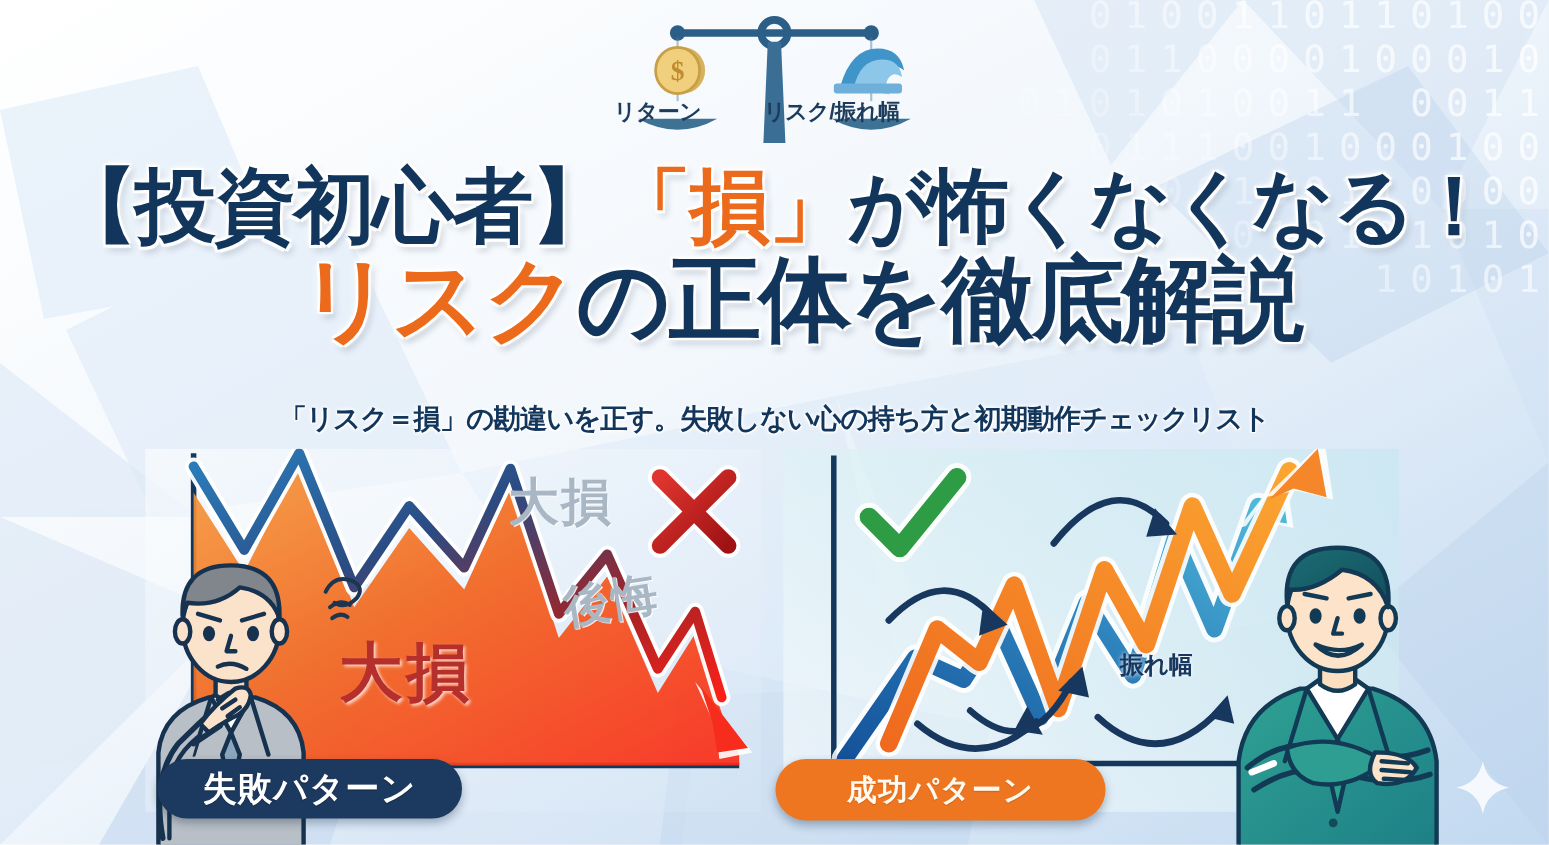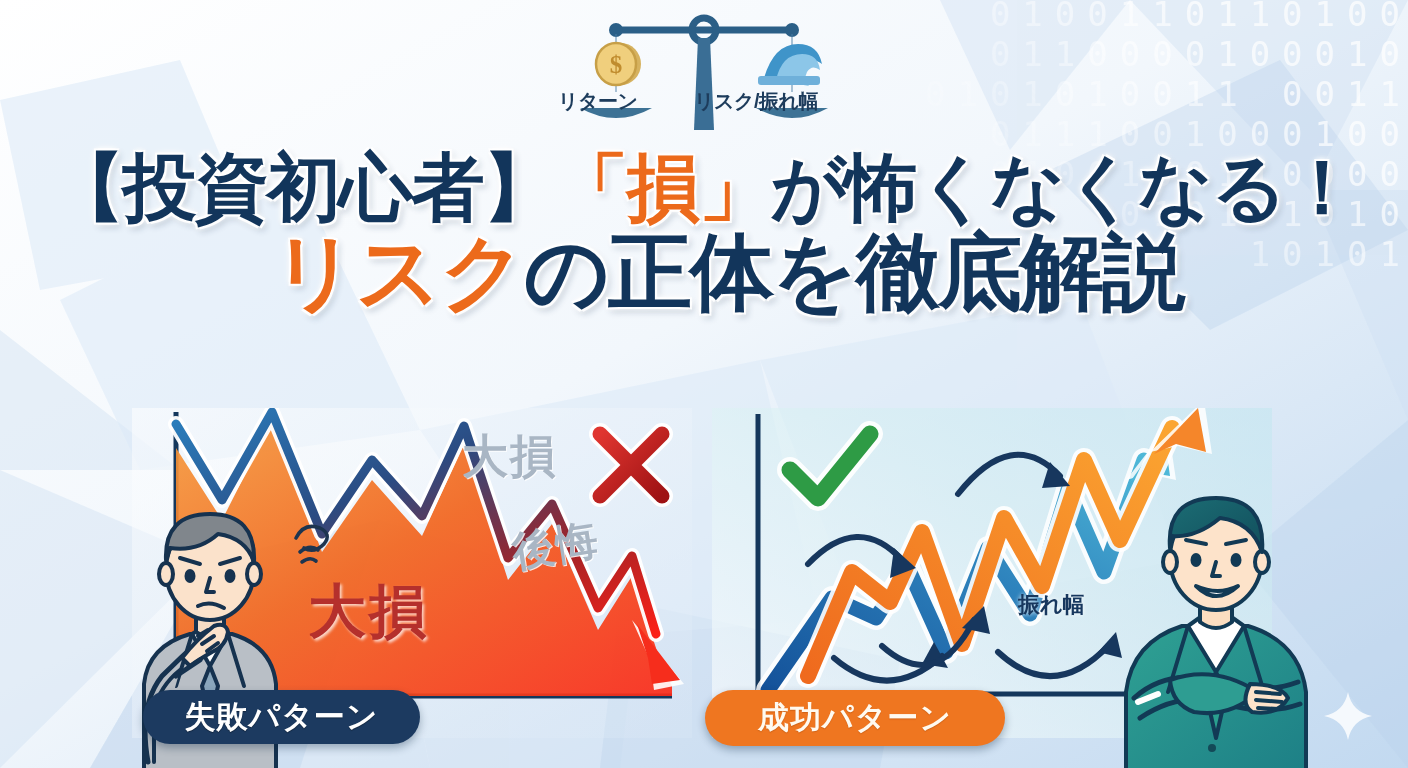--- a/index.html
+++ b/index.html
@@ -94,21 +94,21 @@
     border-radius:40px;font-weight:900;color:#fff;letter-spacing:1px;
     box-shadow:0 4px 9px rgba(10,35,65,.33);
   }
   .badge-fail{
     left:275px;top:690px;width:277px;height:54px;
     background:#1c3a60;font-size:31px;
     text-shadow:0 1px 1px rgba(0,0,0,.35);
   }
   .badge-win{
     left:837px;top:690px;width:300px;height:56px;
-    background:#ef7620;font-size:31px;
+    background:#ef7620;font-size:27px;
     color:#fffaf0;text-shadow:0 1px 1px rgba(150,60,0,.35);
   }
 
   .sparkle{position:absolute;pointer-events:none;}
 </style>
 </head>
 <body>
 
 <div id="stage">
 
@@ -189,20 +189,21 @@
 
   <div class="headline">
     <div class="hl-line hl-1">
       <span>【投資初心者】</span><span class="accent">「損」</span><span>が怖くなくなる！</span>
     </div>
     <div class="hl-line hl-2">
       <span class="accent">リスク</span><span>の正体を徹底解説</span>
     </div>
   </div>
 
+  <div class="subtitle">「リスク＝損」の勘違いを正す。失敗しない心の持ち方と初期動作チェックリスト</div>
 
   <div class="panels">
 
     <div class="panel panel-left">
       <svg width="560" height="360" viewBox="0 0 560 360">
         <defs>
           <linearGradient id="fillDown" x1="0" y1="0" x2="1" y2="1">
             <stop offset="0" stop-color="#f59a3c"></stop>
             <stop offset=".45" stop-color="#f2641d"></stop>
             <stop offset="1" stop-color="#fb2a19"></stop>

